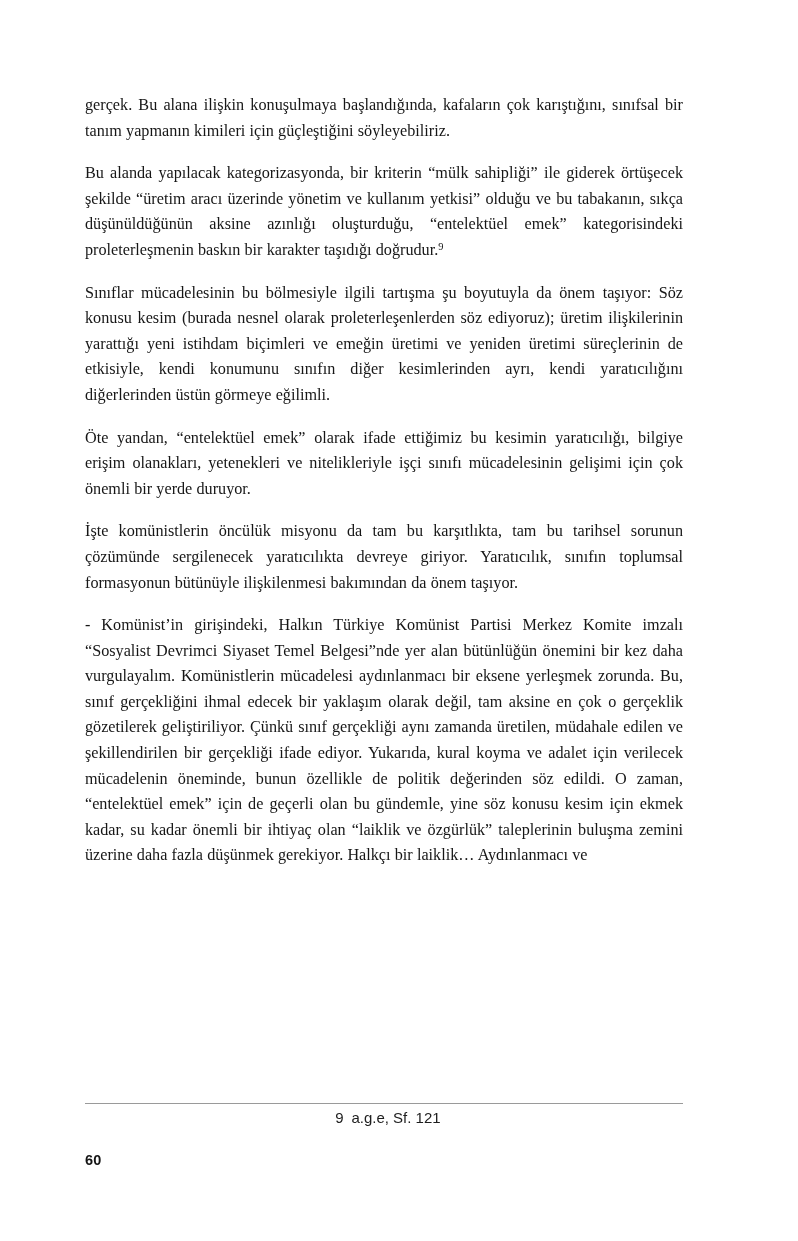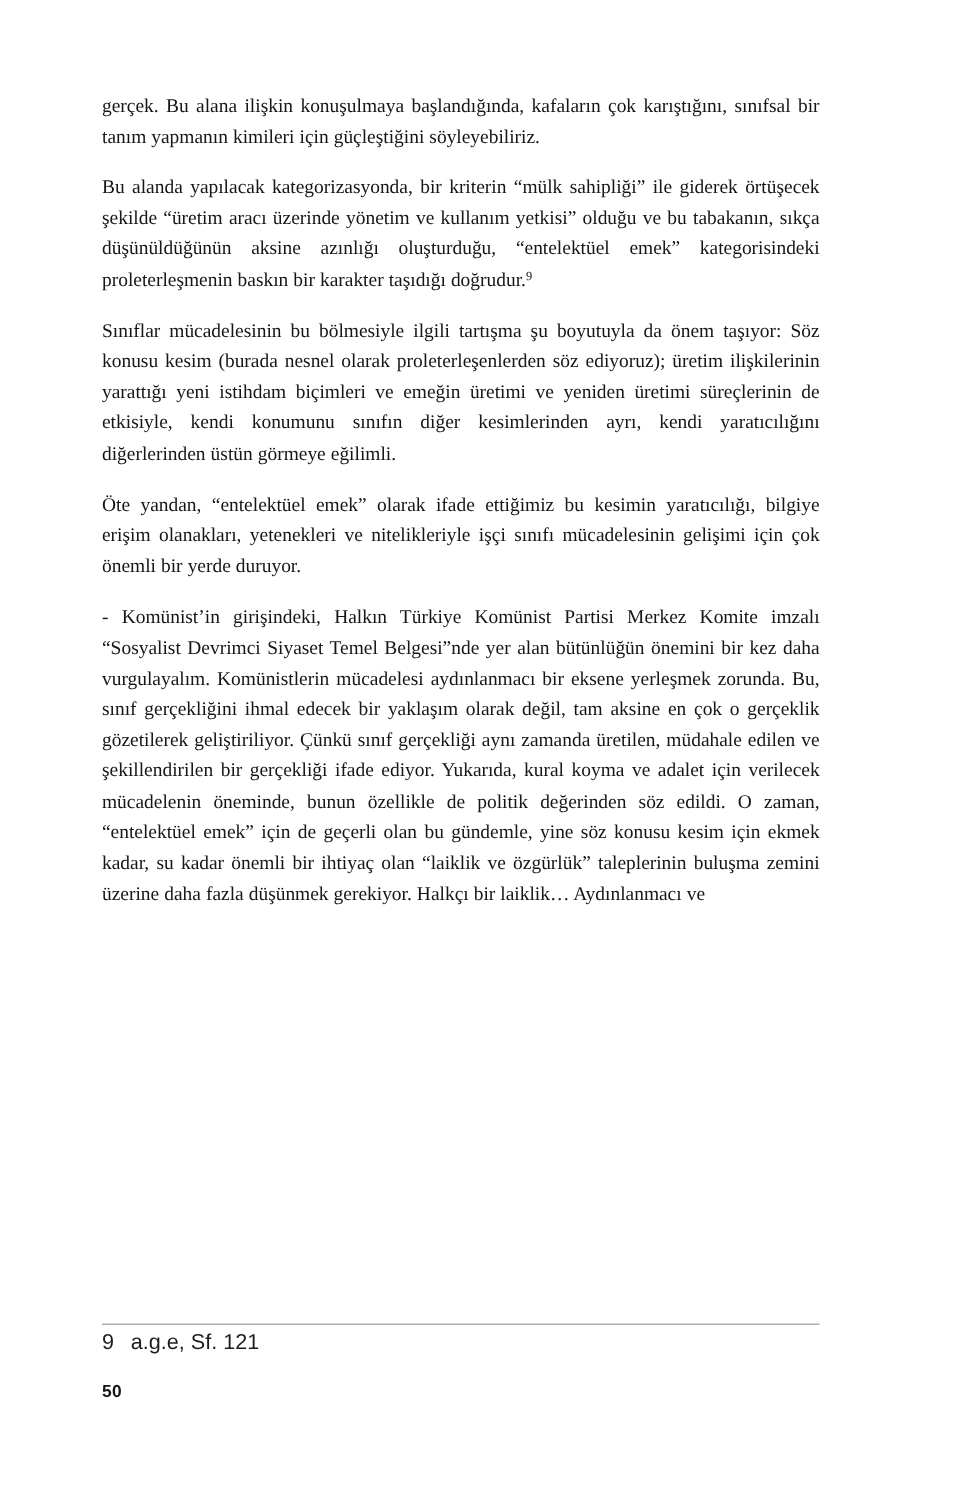--- a/index.html
+++ b/index.html
@@ -15,21 +15,21 @@
     height: 1241px;
     margin: 0 auto;
     background: #ffffff;
     box-sizing: border-box;
     overflow: hidden;
   }
 
   .text-column {
     position: absolute;
     left: 85px;
-    top: 76px;
+    top: 93px;
     width: 598px;
   }
 
   .para {
     font-family: "Liberation Serif", "DejaVu Serif", serif;
     font-size: 16.2px;
     line-height: 25.6px;
     color: #161616;
     text-align: justify;
     text-justify: inter-word;
@@ -61,25 +61,26 @@
     width: 100%;
     height: 1px;
     background-color: #9a9a9a;
     border: 0;
     margin: 0 0 6px 0;
     padding: 0;
   }
 
   .footnote {
     font-family: "Liberation Sans", "DejaVu Sans", sans-serif;
-    font-size: 18px;
+    font-size: 15px;
     line-height: 16px;
     color: #1d1d1d;
     margin: 0;
     white-space: pre;
+    text-align: center;
   }
 
   .footnote .fn-num {
     display: inline-block;
     width: 24px;
   }
 
   .page-number {
     position: absolute;
     left: 85px;
@@ -101,26 +102,27 @@
     <p class="para"><span>gerçek. Bu alana ilişkin konuşulmaya başlandığında, kafaların çok karıştığını, sınıfsal bir tanım yapmanın kimileri için güçleştiğini söyleyebiliriz.</span></p>
 
 
     <p class="para"><span>Bu alanda yapılacak kategorizasyonda, bir kriterin “mülk sahipliği” ile giderek örtüşecek şekilde “üretim aracı üzerinde yönetim ve kullanım yetkisi” olduğu ve bu tabakanın, sıkça düşünüldüğünün aksine azınlığı oluşturduğu, “entelektüel emek” kategorisindeki proleterleşmenin baskın bir karakter taşıdığı doğrudur.</span><sup>9</sup></p>
 
 
     <p class="para"><span>Sınıflar mücadelesinin bu bölmesiyle ilgili tartışma şu boyutuyla da önem taşıyor: Söz konusu kesim (burada nesnel olarak proleterleşenlerden söz ediyoruz); üretim ilişkilerinin yarattığı yeni istihdam biçimleri ve emeğin üretimi ve yeniden üretimi süreçlerinin de etkisiyle, kendi konumunu sınıfın diğer kesimlerinden ayrı, kendi yaratıcılığını diğerlerinden üstün görmeye eğilimli.</span></p>
 
     <p class="para"><span>Öte yandan, “entelektüel emek” olarak ifade ettiğimiz bu kesimin yaratıcılığı, bilgiye erişim olanakları, yetenekleri ve nitelikleriyle işçi sınıfı mücadelesinin gelişimi için çok önemli bir yerde duruyor.</span></p>
 
+    <p class="para"><span>İşte komünistlerin öncülük misyonu da tam bu karşıtlıkta, tam bu tarihsel sorunun çözümünde sergilenecek yaratıcılıkta devreye giriyor. Yaratıcılık, sınıfın toplumsal formasyonun bütünüyle ilişkilenmesi bakımından da önem taşıyor.</span></p>
 
 
     <p class="para"><span>- Komünist’in girişindeki, Halkın Türkiye Komünist Partisi Merkez Komite imzalı “Sosyalist Devrimci Siyaset Temel Belgesi”nde yer alan bütünlüğün önemini bir kez daha vurgulayalım. Komünistlerin mücadelesi aydınlanmacı bir eksene yerleşmek zorunda. Bu, sınıf gerçekliğini ihmal edecek bir yaklaşım olarak değil, tam aksine en çok o gerçeklik gözetilerek geliştiriliyor. Çünkü sınıf gerçekliği aynı zamanda üretilen, müdahale edilen ve şekillendirilen bir gerçekliği ifade ediyor. Yukarıda, kural koyma ve adalet için verilecek mücadelenin öneminde, bunun özellikle de politik değerinden söz edildi. O zaman, “entelektüel emek” için de geçerli olan bu gündemle, yine söz konusu kesim için ekmek kadar, su kadar önemli bir ihtiyaç olan “laiklik ve özgürlük” taleplerinin buluşma zemini üzerine daha fazla düşünmek gerekiyor. Halkçı bir laiklik… Aydınlanmacı ve</span></p>
 
   </div>
 
   <div class="footnote-area">
     <div class="footnote-rule"></div>
     <p class="footnote"><span class="fn-num">9</span><span>a.g.e, Sf. 121</span></p>
   </div>
 
-  <div class="page-number">50</div>
+  <div class="page-number">60</div>
 
 </div>
 
 </body></html>

